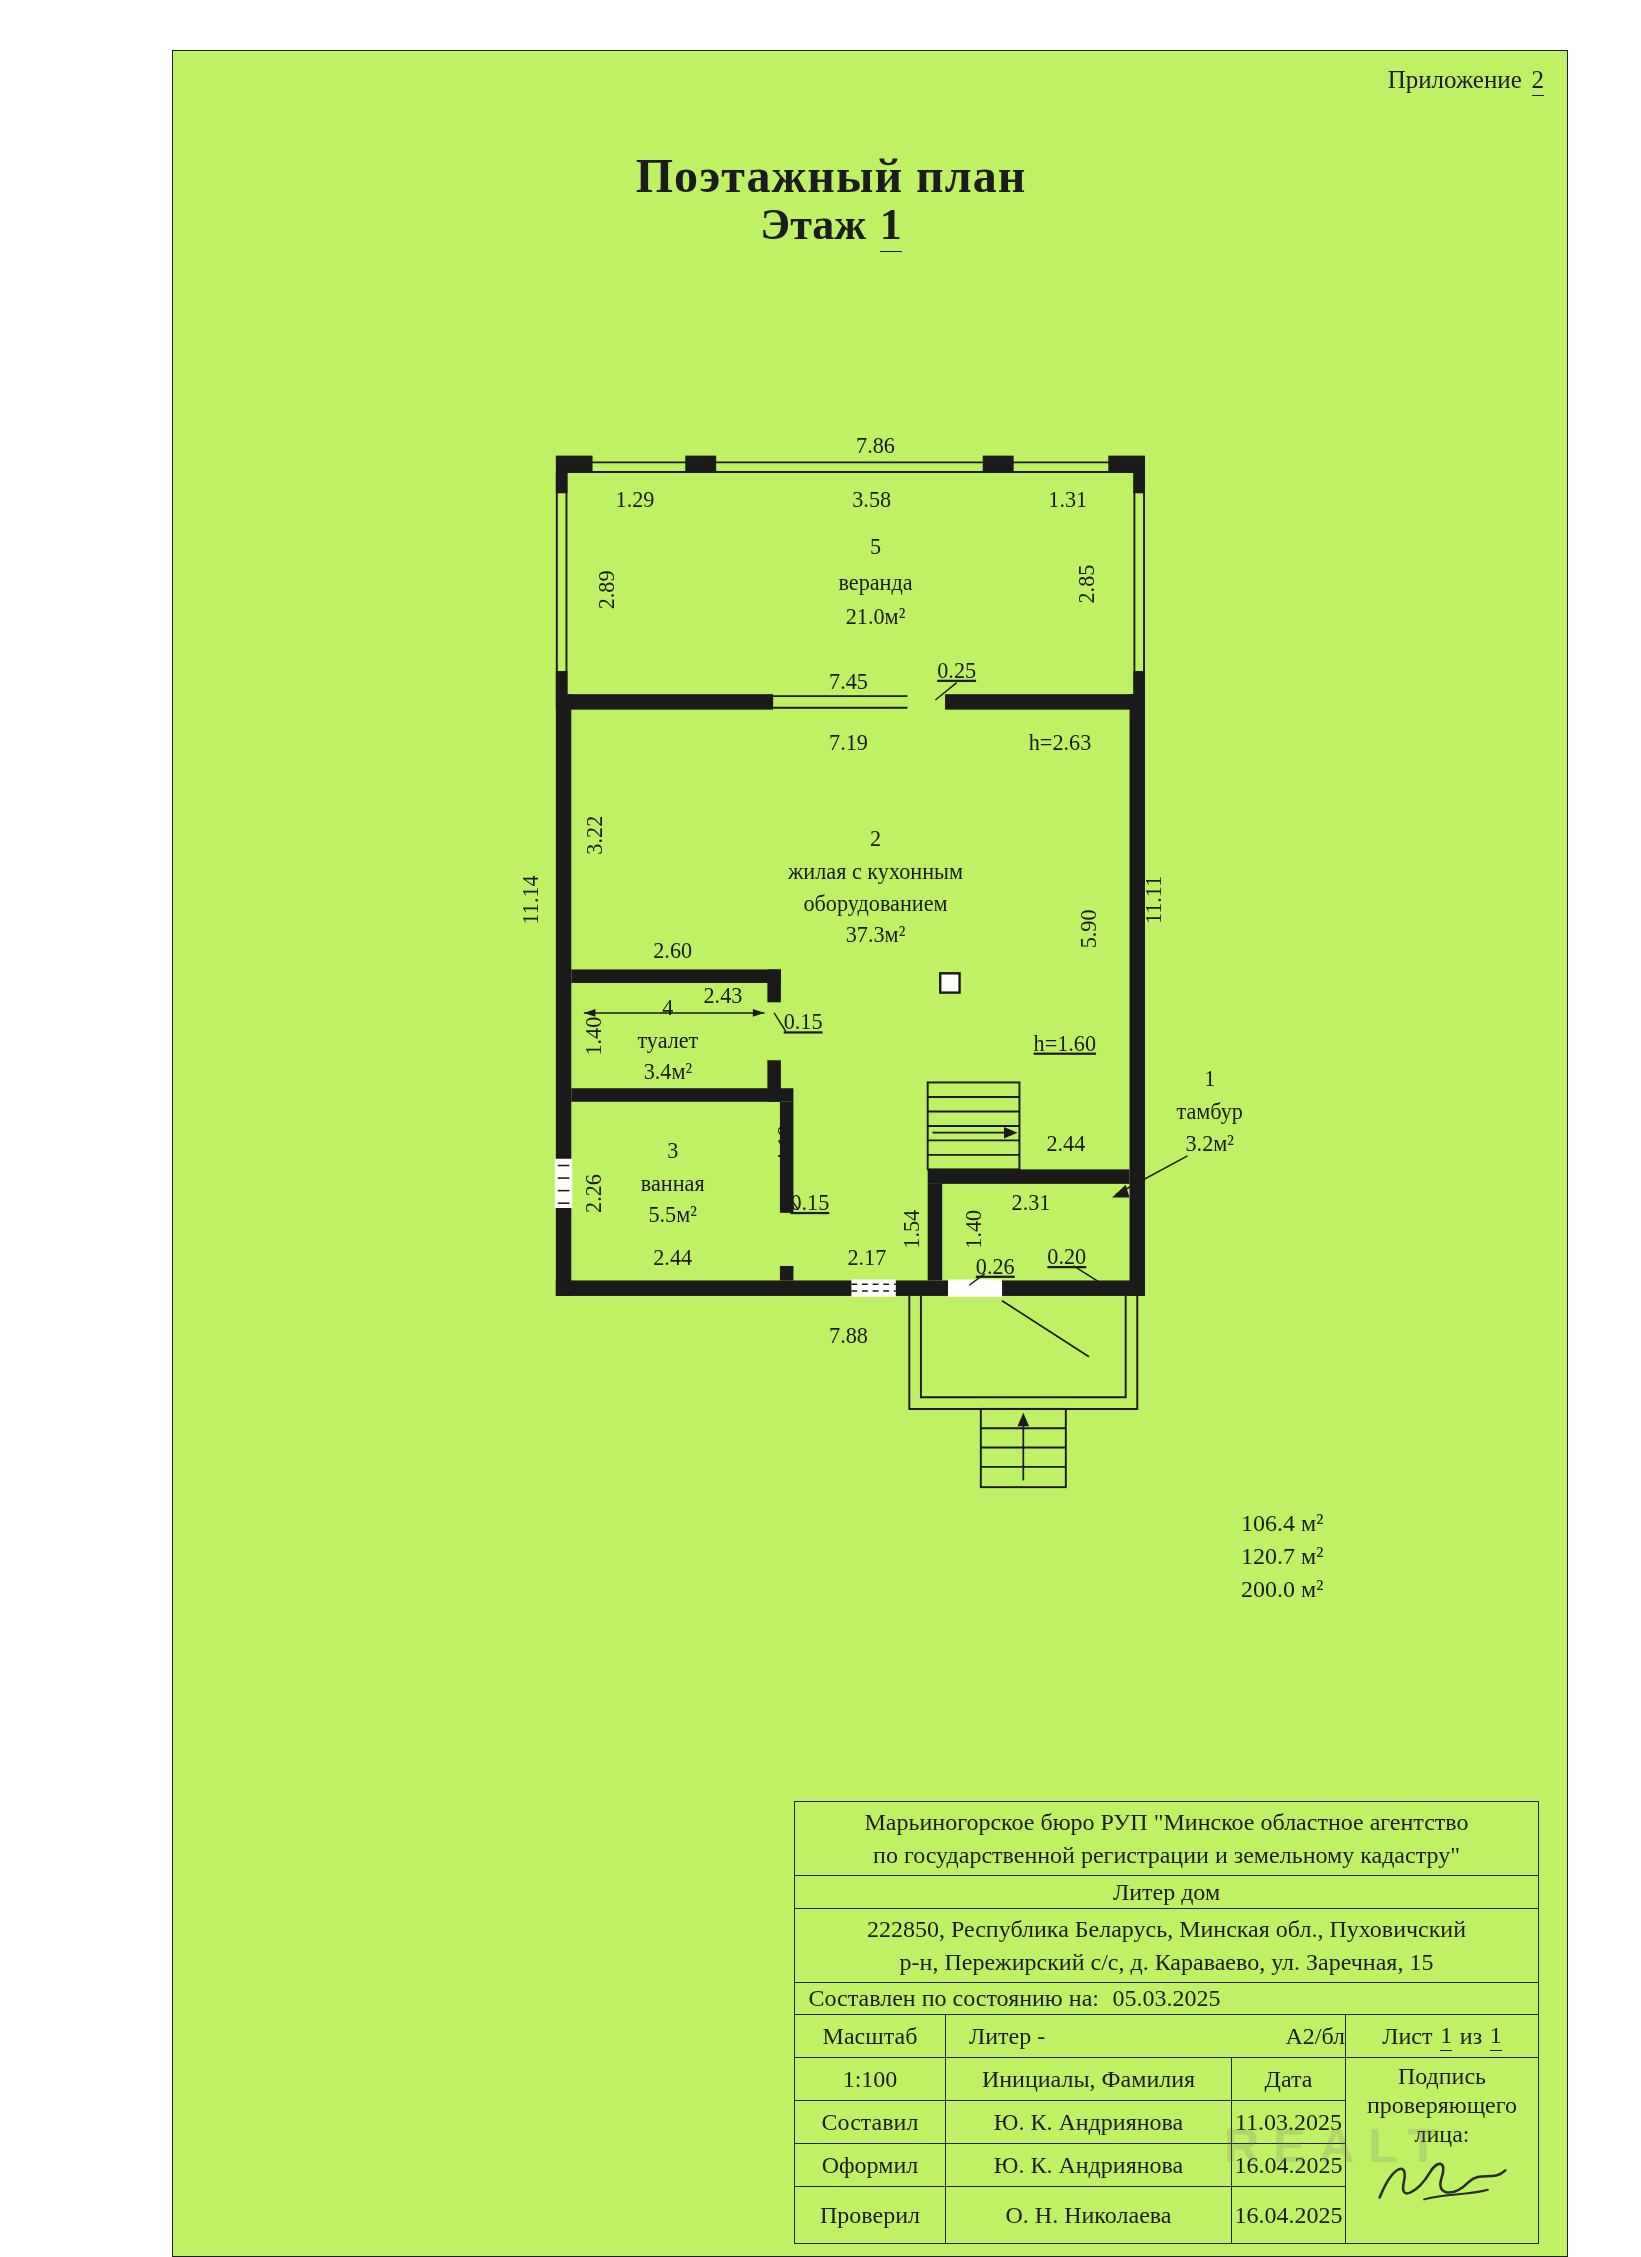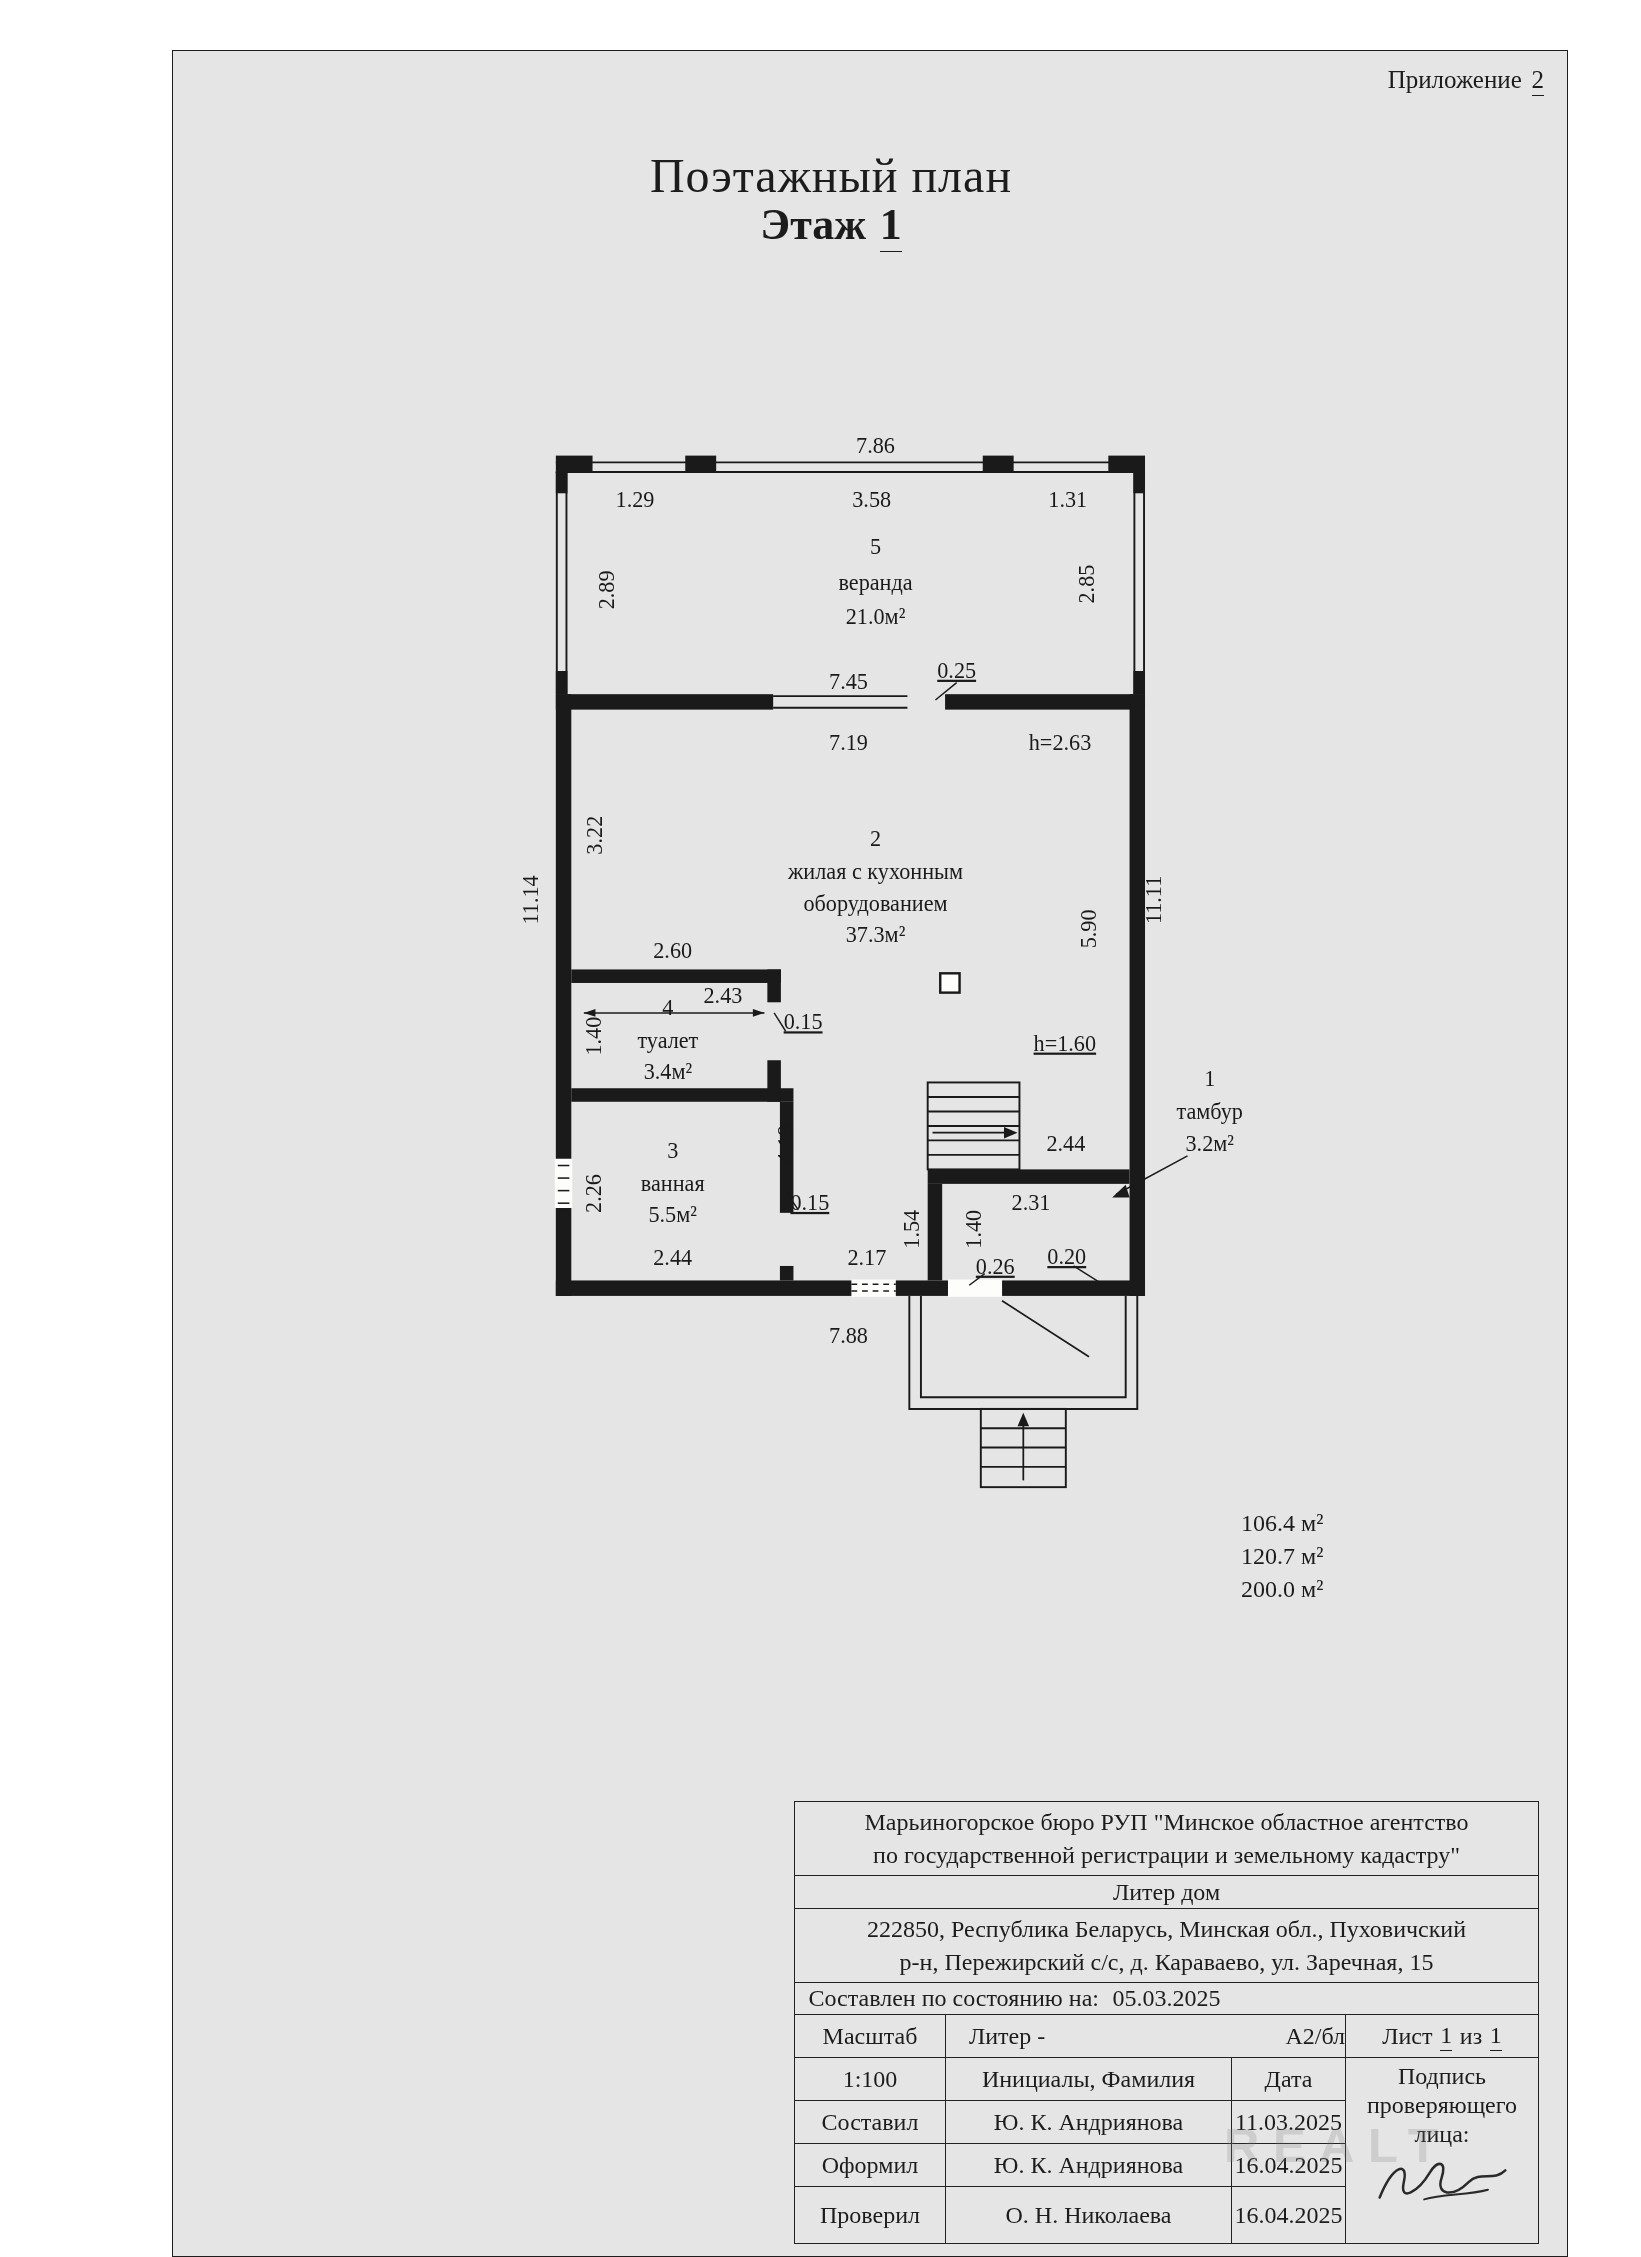--- a/index.html
+++ b/index.html
@@ -1,23 +1,23 @@
 <!DOCTYPE html>
 <html><head>
 <meta charset="utf-8">
 <style>
   html,body{margin:0;padding:0;background:#ffffff;}
   body{width:1641px;height:2257px;position:relative;overflow:hidden;
        font-family:"Liberation Serif", serif;color:#1c1c1c;}
   .page{position:absolute;left:172px;top:50px;width:1394px;height:2205px;
-        border:1.9px solid #1e1e1e;background:#e5e5e5;}
+        border:1.9px solid #1e1e1e;background:#bef264;}
   .appendix{position:absolute;left:1120px;top:15.4px;width:251px;text-align:right;
             font-size:25px;display:flex;justify-content:flex-end;gap:9.7px;}
   .doc-title{position:absolute;left:272px;top:97px;width:772px;text-align:center;
-             font-size:48px;font-weight:normal;letter-spacing:1px;}
+             font-size:48px;font-weight:bold;letter-spacing:1px;}
   .floor-line{position:absolute;left:272px;top:148px;width:772px;text-align:center;
               font-size:44px;font-weight:bold;display:flex;justify-content:center;gap:13.5px;}
   .u{border-bottom:1.9px solid #1c1c1c;padding-bottom:1px;}
   svg.plan{position:absolute;left:350px;top:365px;}
   svg.plan text{font:23px "Liberation Serif", serif;fill:#1a1a1a;}
   svg.plan .rm{font-size:24px;}
   .areas{position:absolute;left:1068px;top:1456px;font-size:24px;line-height:33px;}
   
   .tb{position:absolute;left:621px;top:1750px;width:743px;border:1.9px solid #222;
       font-size:24px;background:rgba(255,255,255,0.0);}

